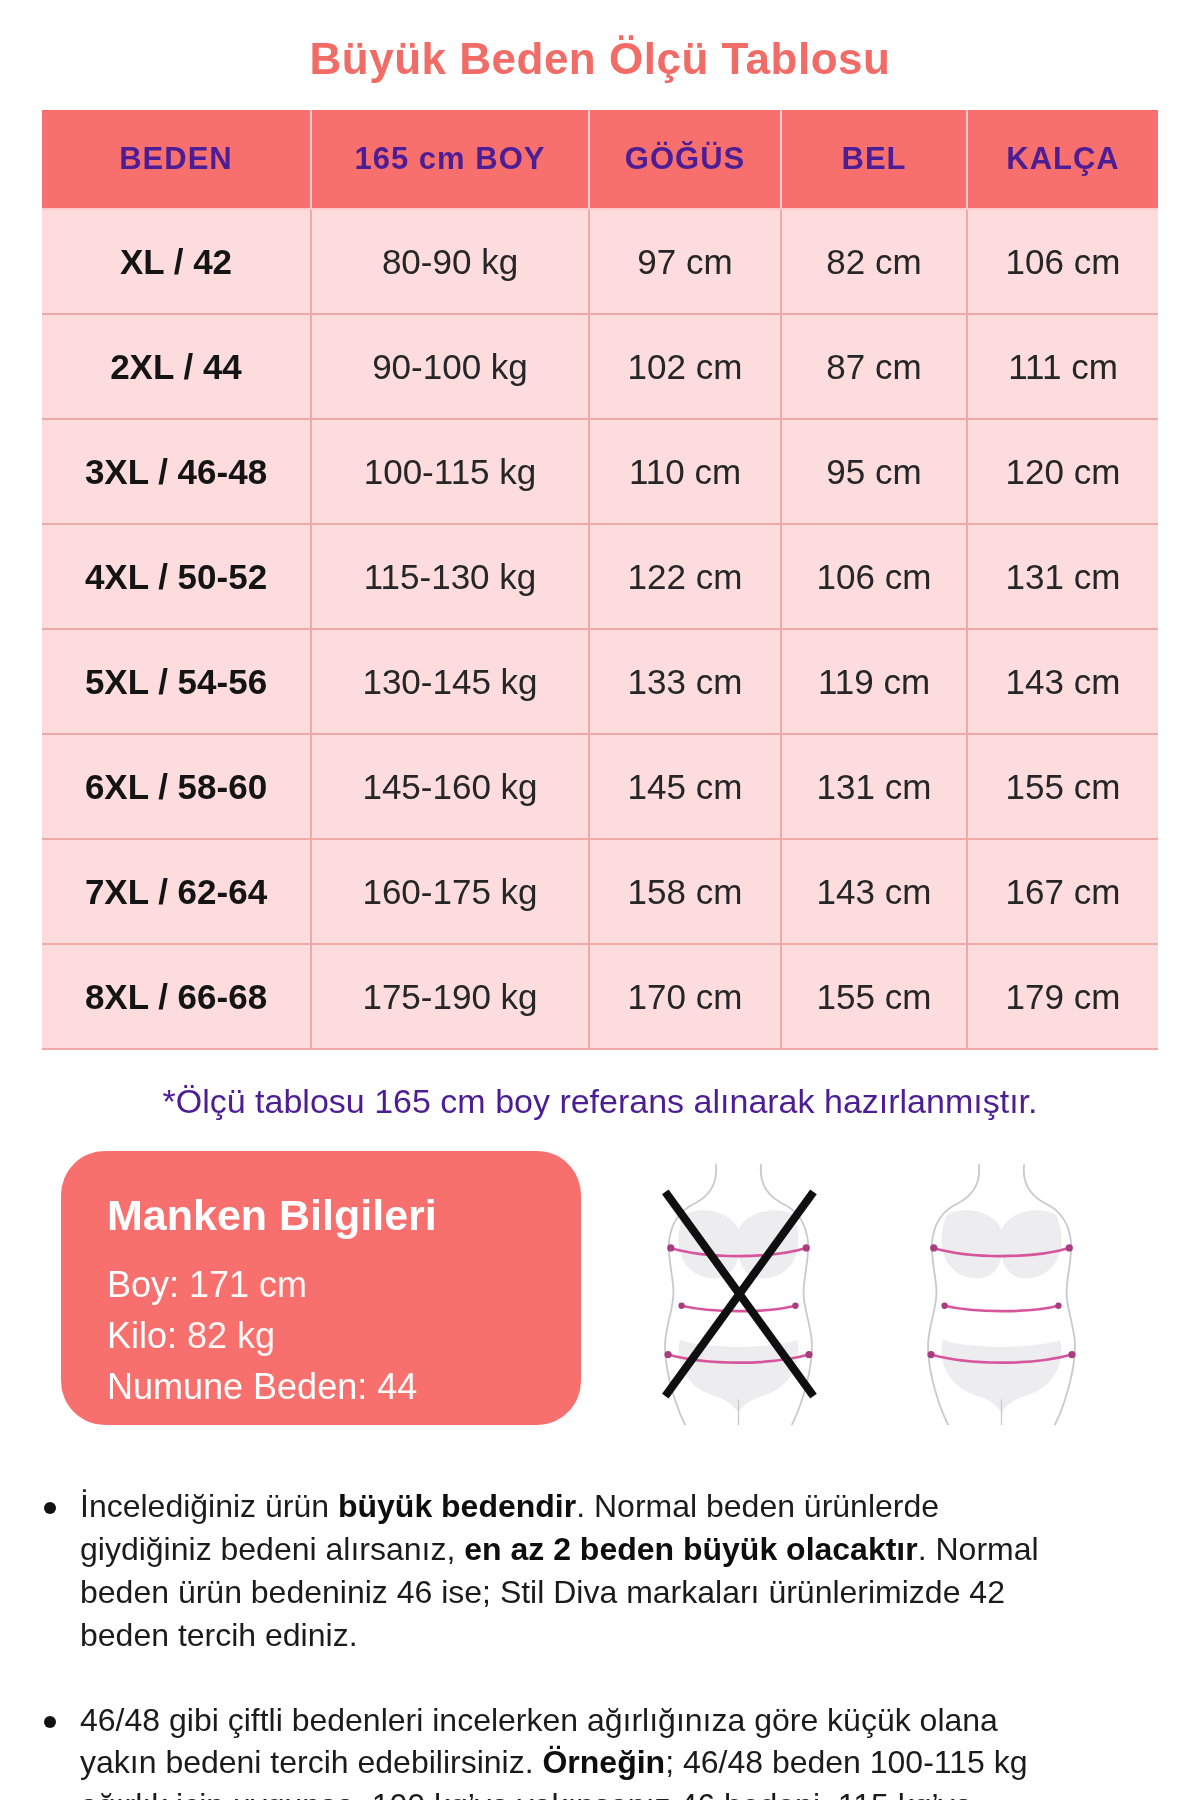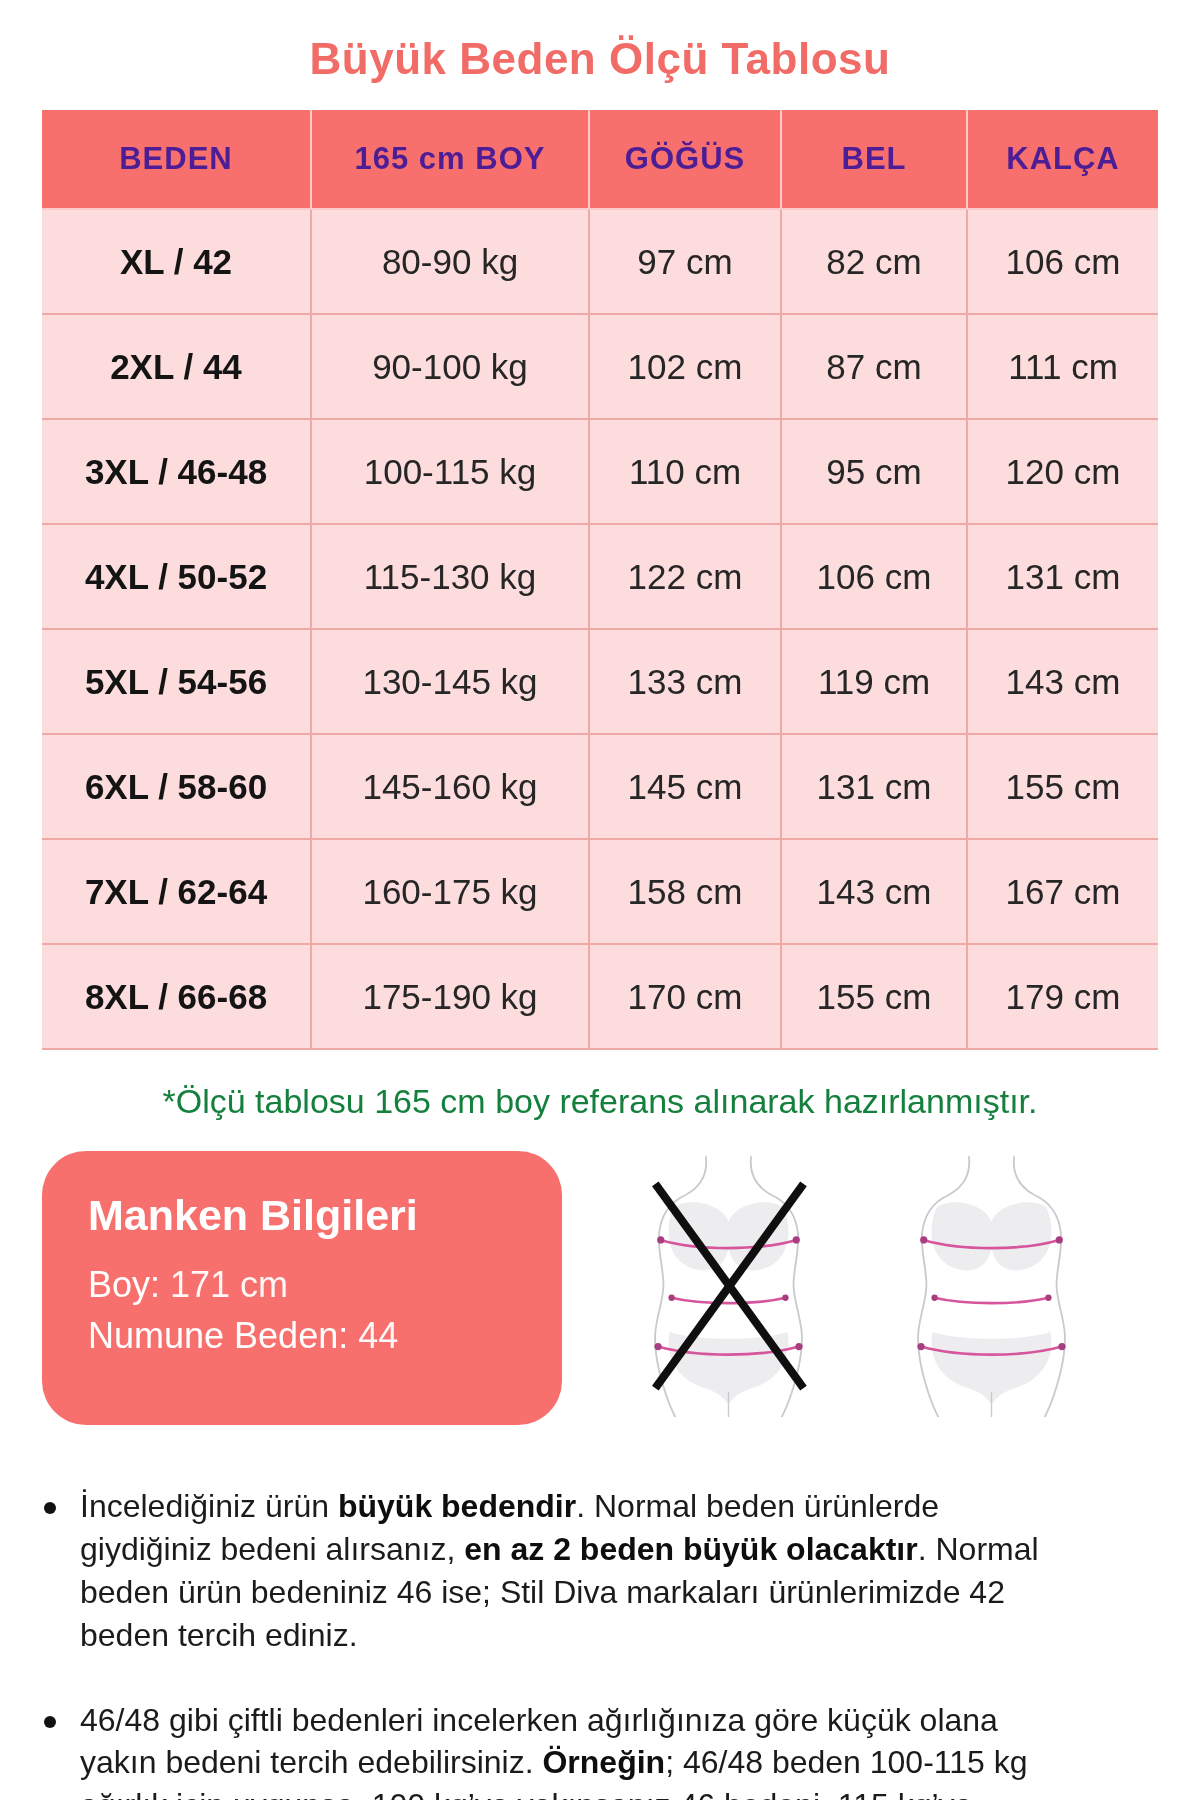--- a/index.html
+++ b/index.html
@@ -42,25 +42,25 @@
   .size-table td{
     background:var(--row-pink);
     font-size:35px;color:#262626;
     height:105px;text-align:center;vertical-align:middle;
     border-right:2px solid var(--table-border);
     border-bottom:2px solid var(--table-border);
   }
   .size-table td:last-child{border-right:none;}
   .size-table td.size-cell{font-weight:bold;color:#141414;}
   .note{
-    text-align:center;font-size:34px;color:#15803d;
+    text-align:center;font-size:34px;color:#4c1d95;
     margin:32px 0 0;
   }
   .info-row{
-    display:flex;align-items:flex-start;margin-top:30px;height:274px;
+    display:flex;align-items:flex-end;margin-top:30px;height:274px;margin-left:19px;
   }
   .model-box{
     width:520px;height:274px;flex:0 0 auto;
     background:var(--coral);border-radius:44px;
     color:#ffffff;padding:34px 46px 0;
   }
   .model-heading{
     font-size:43px;font-weight:bold;margin:6px 0 24px;
   }
   .model-line{font-size:36px;margin:9px 0;}
@@ -199,20 +199,21 @@
       </tbody>
   </table>
 
   <p class="note">*Ölçü tablosu 165 cm boy referans alınarak hazırlanmıştır.</p>
 
   <div class="info-row">
     <div class="model-box">
       <div class="model-heading">Manken Bilgileri</div>
       <div id="model-fields">
           <div class="model-line"><span class="lbl">Boy: </span><span class="value">171 cm</span></div>
+          <div class="model-line"><span class="lbl">Kilo: </span><span class="value">82 kg</span></div>
           <div class="model-line"><span class="lbl">Numune Beden: </span><span class="value">44</span></div>
         </div>
     </div>
     <div class="figures">
       <div class="figure">
         <svg viewBox="0 0 210 290">
             <use href="#torso"></use>
           </svg>
         <svg class="x-overlay" viewBox="0 0 210 290">
           <line x1="24" y1="32" x2="188" y2="258" style="stroke:var(--x-black)" stroke-width="9"></line>

